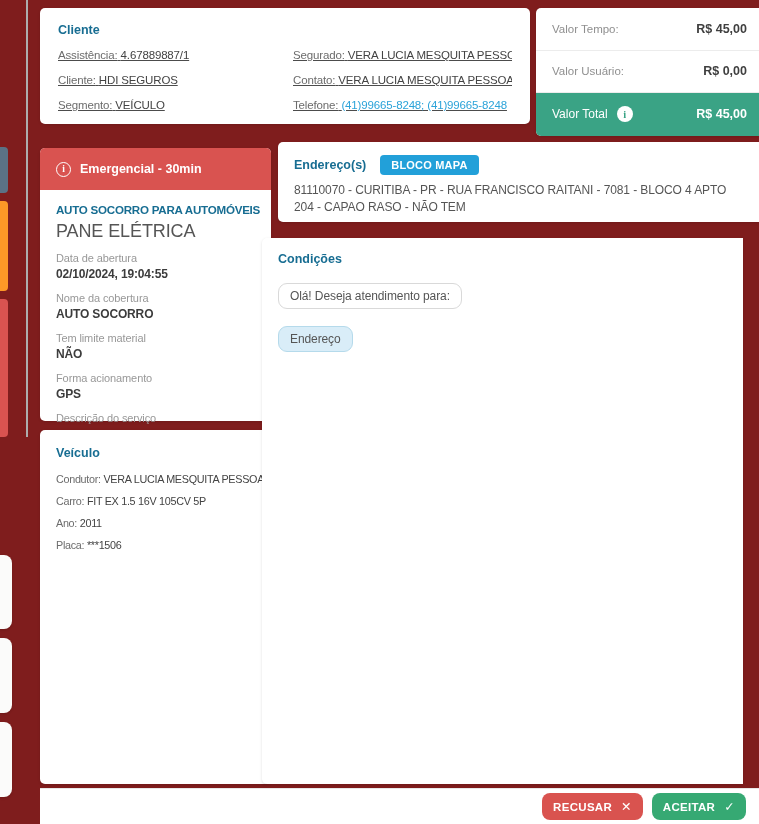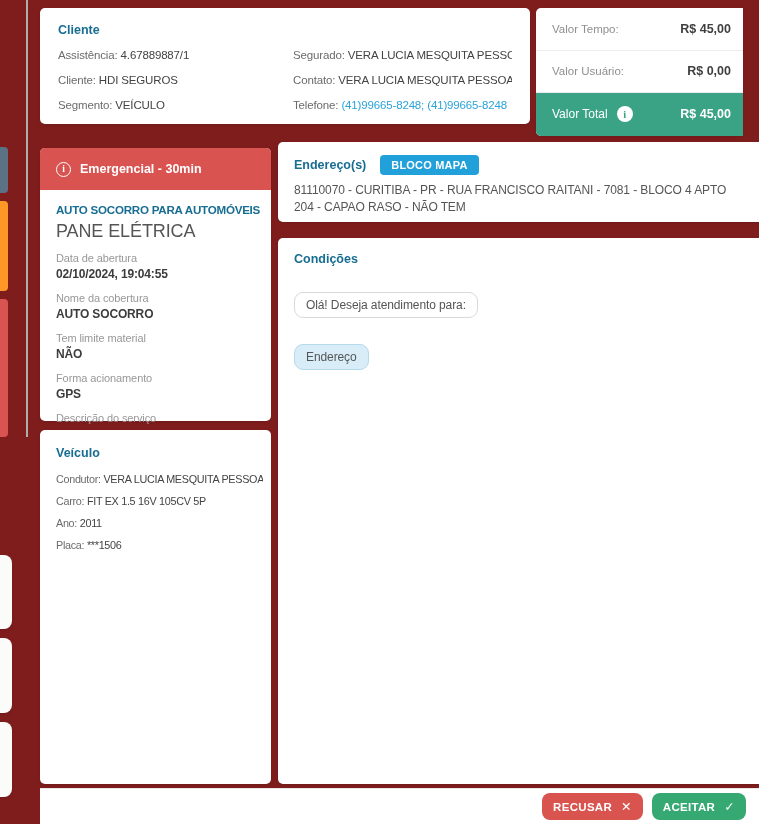--- a/index.html
+++ b/index.html
@@ -23,30 +23,30 @@
   .strip-red    { top:299px; height:138px; background:#d95350; }
   .strip-card { position:absolute; left:0; width:12px; background:#fbfbfa;
     border-radius:0 8px 8px 0; box-shadow:0 1px 3px rgba(0,0,0,.14); }
   .strip-card1 { top:555px; height:74px; }
   .strip-card2 { top:638px; height:75px; }
   .strip-card3 { top:722px; height:75px; }
   .rail-scrollbar { position:absolute; left:26px; top:0; width:2px; height:437px; background:#adadad; }
 
   
   .client-card { left:40px; top:8px; width:490px; height:116px; padding:15px 18px; }
-  .client-cols { display:flex; margin-top:6px; }
+  .client-cols { display:flex; margin-top:6px;text-decoration:underline; }
   .client-col1 { width:235px; }
   .client-col2 { flex:1; min-width:0; }
   .kv { font-size:11.5px; letter-spacing:-0.15px; line-height:25px; white-space:nowrap; overflow:hidden; }
   .kv-label { color:#6c6c6c; }
   .kv-value { color:#434343; }
   .phone-link { color:#2ba3d9; text-decoration:none; cursor:pointer; }
 
   
-  .valor-panel { position:absolute; left:536px; top:8px; width:207px; height:128px;
+  .valor-panel { position:absolute; left:536px; top:8px; width:223px; height:128px;
     background:#fff; border-radius:5px 0 0 5px; overflow:hidden; box-shadow:0 1px 3px rgba(0,0,0,.13);text-align:center; }
   .valor-row { height:42.6px; display:flex; align-items:center; justify-content:space-between;
     padding:0 12px 0 16px; border-bottom:1px solid #ececec; }
   .valor-label { font-size:11.5px; color:#8f8f8f; }
   .valor-value { font-size:12.5px; font-weight:bold; color:#3f3f3f; }
   .valor-total { background:#3aa385; border-bottom:none; }
   .valor-total .valor-label { color:#fff; font-size:12px; display:inline-flex; align-items:center; gap:9px; }
   .valor-total .valor-value { color:#fff; }
   .info-filled { width:16px; height:16px; border-radius:50%; background:#fff; color:#3aa385;
     font-size:10.5px; font-weight:bold; font-family:"Liberation Serif",serif;
@@ -72,22 +72,22 @@
   .vehicle-rows .kv { font-size:10.8px; letter-spacing:-0.3px; line-height:22px; }
 
   
   .address-card { left:278px; top:142px; width:481px; height:80px; border-radius:5px 0 0 5px; padding:13px 16px; }
   .address-header { display:flex; align-items:center; gap:14px; }
   .map-button { background:#22a0d9; color:#fff; border:none; border-radius:4px; font-family:inherit;
     font-weight:bold; font-size:11px; letter-spacing:0.2px; padding:4px 11px; cursor:pointer; }
   .address-text { color:#555; font-size:12px; line-height:17px; margin-top:7px; letter-spacing:-0.1px; max-width:440px; }
 
   
-  .conditions-card { left:278px; top:238px; width:481px; height:546px; border-radius:5px 0 0 5px; padding:14px 16px; }
-  .chip-row { margin-top:26px; }
+  .conditions-card { left:262px; top:238px; width:481px; height:546px; border-radius:5px 0 0 5px; padding:14px 16px; }
+  .chip-row { margin-top:17px; }
   .chip { display:inline-block; font-size:12px; color:#555; border-radius:9px; padding:5px 11px; letter-spacing:-0.1px; }
   .chip-plain { background:#fff; border:1px solid #d9d9d9; }
   .chip-blue { background:#d9edf8; border:1px solid #b5daeb; }
 
   
   .footer { position:absolute; left:40px; top:788px; width:719px; height:36px; background:#fff;
     border-top:1px solid #e7e7e7; display:flex; align-items:center; justify-content:flex-end;
     gap:9px; padding-right:13px; }
   .btn { display:inline-flex; align-items:center; gap:9px; color:#fff; font-weight:bold; font-size:11.5px;
     letter-spacing:0.3px; border:none; border-radius:8px; padding:6px 11px; cursor:pointer; font-family:inherit; }

